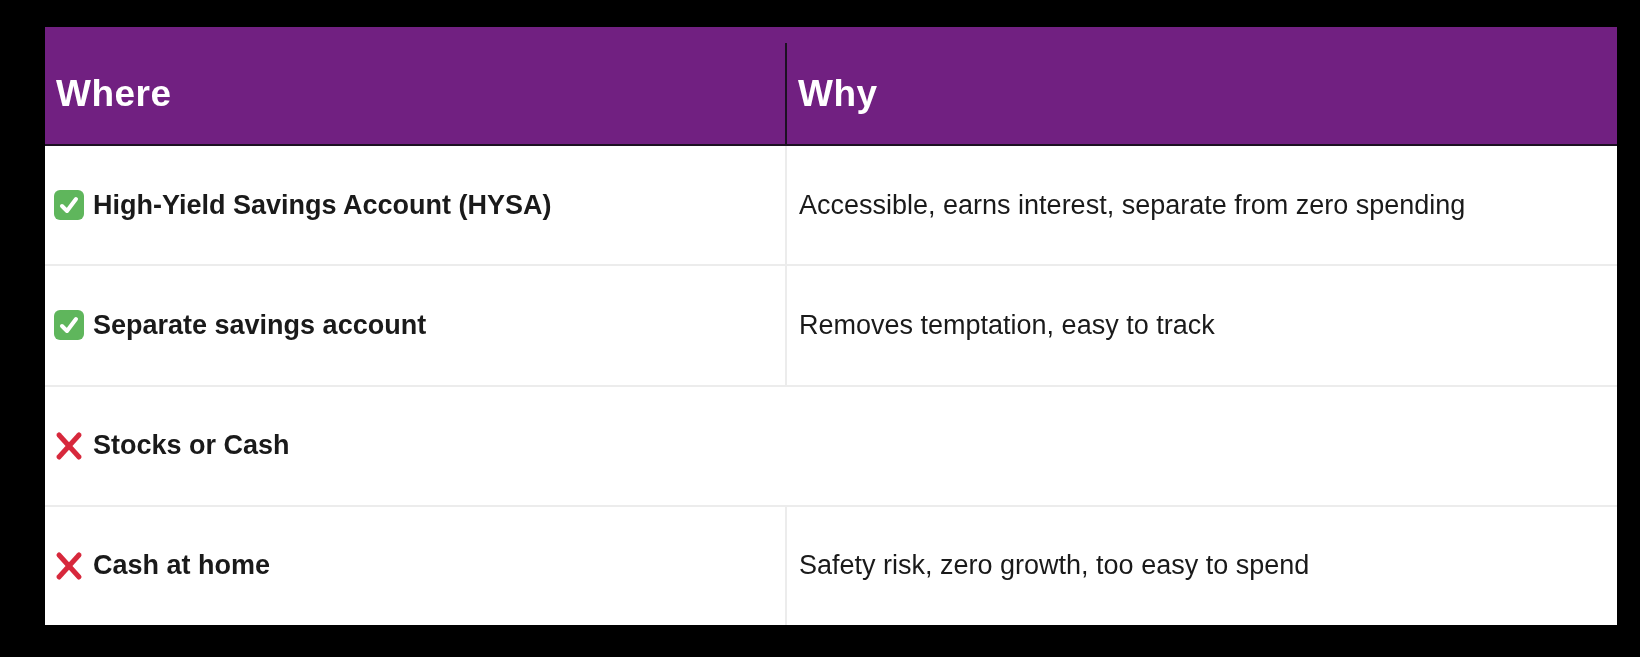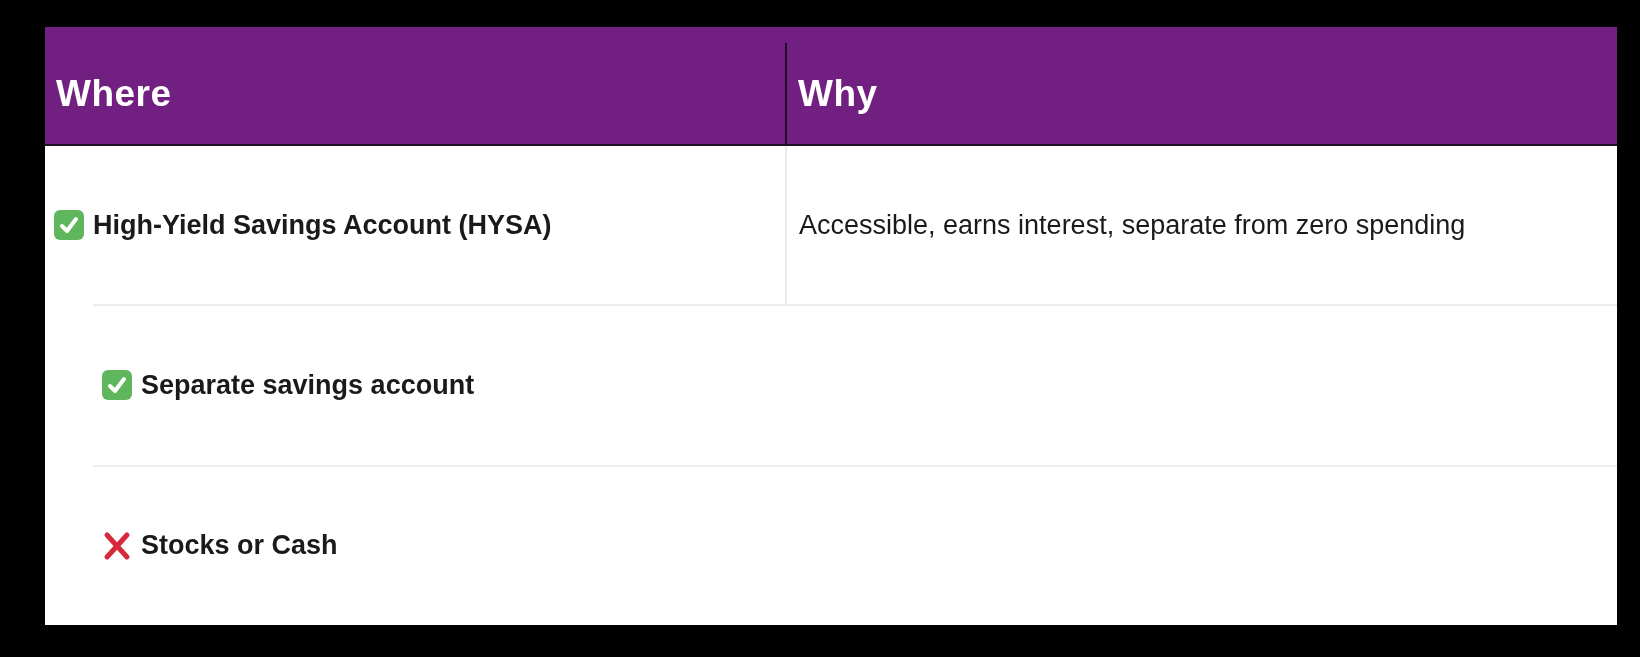--- a/index.html
+++ b/index.html
@@ -54,21 +54,20 @@
     flex-direction: column;
     flex: 1 1 auto;
   }
   .row {
     display: flex;
     flex: 1 1 0;
     box-sizing: border-box;
   }
   .row + .row {
     border-top: 2px solid var(--row-divider, #ececec);
-    margin-left: 48px;
   }
   .cell {
     display: flex;
     align-items: center;
     box-sizing: border-box;
     color: var(--body-text, #1a1a1a);
     font-size: 27px;
   }
   .row .col-where { padding-left: 9px; }
   .row .col-why {
@@ -129,31 +128,49 @@
   <div class="row">
     <div class="cell col-where">
       <span class="icon-box icon-check">
         <svg width="22" height="22" viewBox="0 0 22 22">
           <polyline points="4,12 9,17 18,5" fill="none" stroke="#ffffff" stroke-width="4" stroke-linecap="round" stroke-linejoin="round"></polyline>
         </svg>
       </span>
 
       <span class="where-text">Separate savings account</span>
     </div>
+    <div class="cell col-why">
+      <span class="why-text">Removes temptation, easy to track</span>
+    </div>
   </div>
 
   <div class="row">
     <div class="cell col-where">
 
       <span class="icon-box icon-cross">
         <svg width="30" height="30" viewBox="0 0 30 30">
           <line x1="5" y1="4" x2="25" y2="26" stroke="var(--cross-red, #d7283c)" stroke-width="5" stroke-linecap="round"></line>
           <line x1="25" y1="4" x2="5" y2="26" stroke="var(--cross-red, #d7283c)" stroke-width="5" stroke-linecap="round"></line>
         </svg>
       </span>
       <span class="where-text">Stocks or Cash</span>
     </div>
   </div>
 
+  <div class="row">
+    <div class="cell col-where">
+
+      <span class="icon-box icon-cross">
+        <svg width="30" height="30" viewBox="0 0 30 30">
+          <line x1="5" y1="4" x2="25" y2="26" stroke="var(--cross-red, #d7283c)" stroke-width="5" stroke-linecap="round"></line>
+          <line x1="25" y1="4" x2="5" y2="26" stroke="var(--cross-red, #d7283c)" stroke-width="5" stroke-linecap="round"></line>
+        </svg>
+      </span>
+      <span class="where-text">Cash at home</span>
+    </div>
+    <div class="cell col-why">
+      <span class="why-text">Safety risk, zero growth, too easy to spend</span>
+    </div>
+  </div>
 </div>
 
   </div>
 </div>
 
 </body></html>

